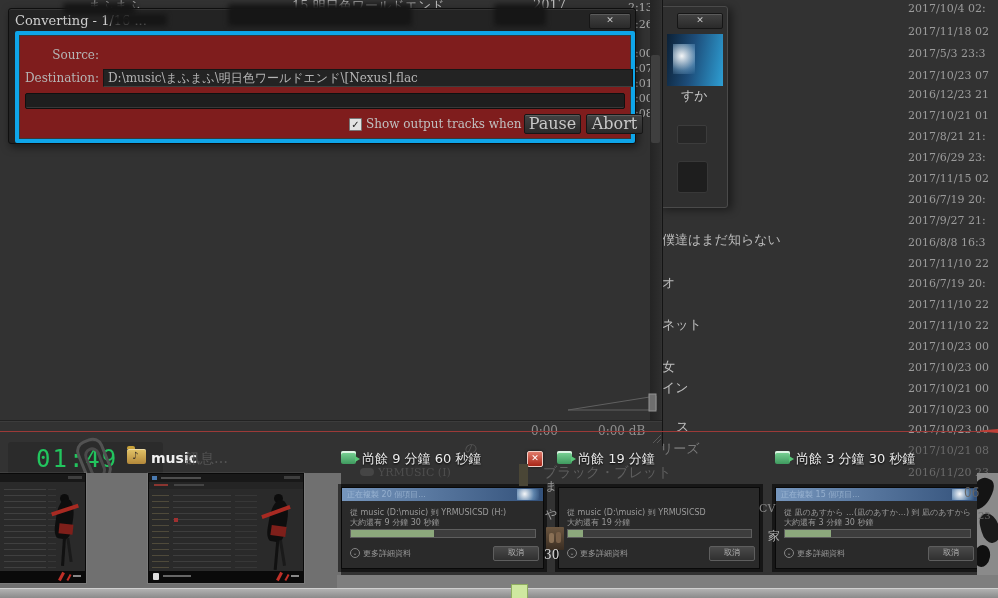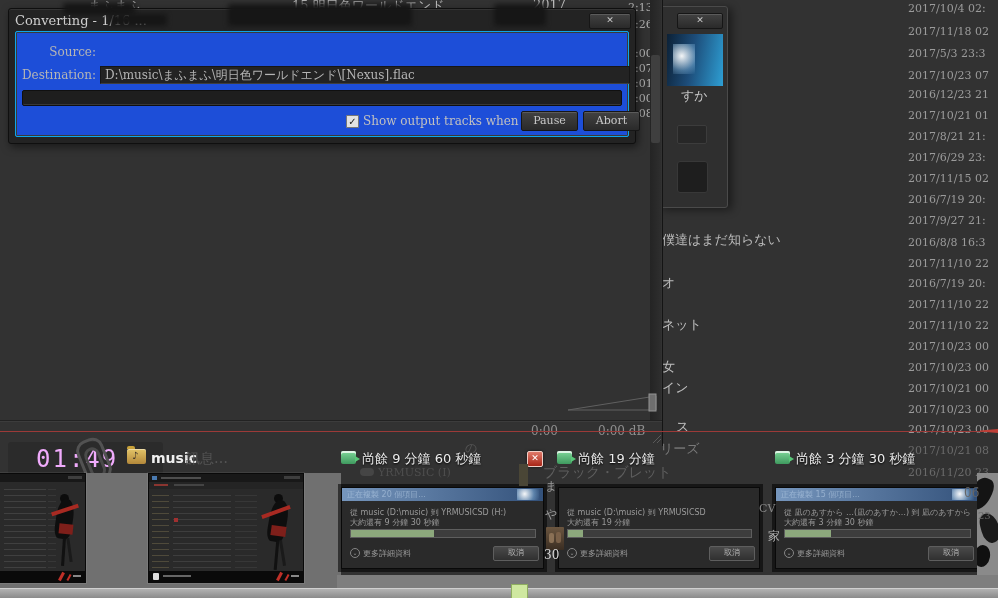--- a/index.html
+++ b/index.html
@@ -9,21 +9,21 @@
   .serif{font-family:"DejaVu Serif","Liberation Serif",serif;}
   .mono{font-family:"DejaVu Sans Mono","Liberation Mono",monospace;}
   .nowrap{white-space:nowrap;overflow:hidden;}
   .date{color:#9b9b9b;font-size:11px;white-space:nowrap;}
   .date.dim{color:#6a6a6a;}
   .dur{color:#aeaeae;font-size:11px;white-space:nowrap;}
   .frag{color:#bcbcbc;font-size:13px;white-space:nowrap;}
   .blur-blob{background:#161616;filter:blur(2.5px);border-radius:3px;}
   .fbtn{background:linear-gradient(#424242,#2a2a2a);border:1px solid #161616;
     box-shadow:inset 0 1px 0 rgba(255,255,255,.14);border-radius:2px;color:#c8c8c8;
-    font-size:11px;text-align:center;}
+    font-size:16px;text-align:center;}
   .field{background:#232323;border:1px solid #161616;border-bottom-color:#3e3e3e;
     color:#b4b4b4;font-size:12px;line-height:16px;padding:0 4px;white-space:nowrap;overflow:hidden;}
   .thumb-win{background:#2a2a2a;border:1px solid #090909;box-shadow:0 0 0 1px rgba(255,255,255,.07);}
   .rows{background:repeating-linear-gradient(#0000 0 3px,rgba(200,200,200,.28) 3px 4px,#0000 4px 6px);}
   .rows2{background:repeating-linear-gradient(#0000 0 3px,rgba(190,170,110,.45) 3px 4px,#0000 4px 6px);}
   .copy-title{font-size:8px;color:rgba(205,225,245,.45);line-height:13px;padding-left:5px;}
   .copy-line{font-size:8px;color:#9a9a9a;}
   .cancel-btn{background:linear-gradient(#4a4a4a,#303030);border:1px solid #5e5e5e;border-radius:2px;
     color:#b2b2b2;font-size:8px;text-align:center;line-height:12px;}
   .details{font-size:8px;color:#9a9a9a;}
@@ -115,21 +115,21 @@
       <line x1="4" y1="12" x2="12" y2="4" stroke="#5a5a5a" stroke-width="1"></line>
       <line x1="8" y1="12" x2="12" y2="8" stroke="#5a5a5a" stroke-width="1"></line>
     </svg>
 
     <div class="abs" style="left:8px;top:8px;width:626px;height:134px;background:#232323;border:1px solid #0f0f0f;border-radius:3px;box-shadow:inset 0 1px 0 rgba(255,255,255,.08),2px 3px 8px rgba(0,0,0,.5)">
       <div class="abs serif" style="left:6px;top:4px;font-size:13px;color:#d0d0d0;white-space:nowrap">Converting - 1/16 ...</div>
       <div class="abs fbtn" style="left:580px;top:4px;width:40px;height:14px;line-height:13px;font-size:9px">
         <span>✕</span>
       </div>
 
-      <div class="abs" style="left:6px;top:22px;width:612px;height:104px;background:#1d4ed8;border:1px solid #0ea5e9;box-shadow:inset 0 0 0 1px #3a3a3a;border-radius:2px">
+      <div class="abs" style="left:6px;top:22px;width:612px;height:104px;background:#7f1d1d;border:4px solid #0ea5e9;box-shadow:inset 0 0 0 1px #3a3a3a;border-radius:2px">
         <div class="abs serif" style="left:0;top:13px;width:80px;text-align:right;font-size:12px;color:#b5b5b5">Source:</div>
         <div class="abs serif" style="left:0;top:36px;width:80px;text-align:right;font-size:12px;color:#b5b5b5">Destination:</div>
         <div class="abs field serif" style="left:84px;top:34px;width:520px;height:16px">D:\music\まふまふ\明日色ワールドエンド\[Nexus].flac</div>
 
         <div class="abs" style="left:6px;top:58px;width:598px;height:14px;background:#1e1e1e;border:1px solid #101010;box-shadow:inset 0 -1px 0 #383838;border-radius:2px"></div>
 
         <div class="abs" style="left:330px;top:83px;width:11px;height:11px;background:#e2e2e2;border:1px solid #777;border-radius:1px;text-align:center;font-size:10px;line-height:11px;color:#1a1a1a">
           <span>✓</span>
         </div>
         <div class="abs serif" style="left:347px;top:82px;font-size:12px;color:#c0c0c0;white-space:nowrap">Show output tracks when done</div>
@@ -146,21 +146,21 @@
 
   <div class="abs" style="left:0;top:431px;width:998px;height:1px;background:#9c3a38"></div>
   <div class="abs" style="left:980px;top:429px;width:18px;height:4px;background:#c04038;clip-path:polygon(0 40%,100% 0,100% 100%,0 60%)"></div>
 
   <div class="abs serif dimtxt" style="left:465px;top:440px;font-size:12px">の</div>
   <div class="abs serif dimtxt" style="left:543px;top:464px;font-size:14px;color:#5e5e5e">ブラック・ブレット</div>
   <div class="abs serif" style="left:378px;top:466px;font-size:11px;color:#4e4e4e;white-space:nowrap">YRMUSIC (I)</div>
   <div class="abs" style="left:360px;top:468px;width:14px;height:8px;background:#454545;border-radius:4px"></div>
 
   <div class="abs" style="left:8px;top:442px;width:155px;height:32px;background:#2b2b2b;border-radius:3px"></div>
-  <div class="abs mono" style="left:36px;top:445px;font-size:24px;letter-spacing:2px;color:#f0abfc">01:49</div>
+  <div class="abs mono" style="left:36px;top:445px;font-size:24px;letter-spacing:2px;color:#22c55e">01:49</div>
 
   <div class="abs" style="left:80px;top:438px;width:22px;height:38px;border:3px solid #525252;border-radius:11px;transform:rotate(-22deg)">
     <div style="position:absolute;left:3px;top:6px;width:10px;height:26px;border:3px solid #4a4a4a;border-radius:8px"></div>
   </div>
 
   <div class="abs" style="left:127px;top:449px;width:19px;height:15px;background:linear-gradient(#e3c468,#b3883a);border-radius:2px;box-shadow:inset 0 1px 0 rgba(255,255,255,.4)">
     <div style="position:absolute;left:0;top:-3px;width:8px;height:3px;background:#c9a23a;border-radius:2px 2px 0 0"></div>
     <div style="position:absolute;left:5px;top:1px;font-size:10px;color:#3a3028">♪</div>
   </div>
   <div class="abs" style="left:151px;top:450px;font-size:14px;font-weight:bold;color:#f0f0f0">music</div>

